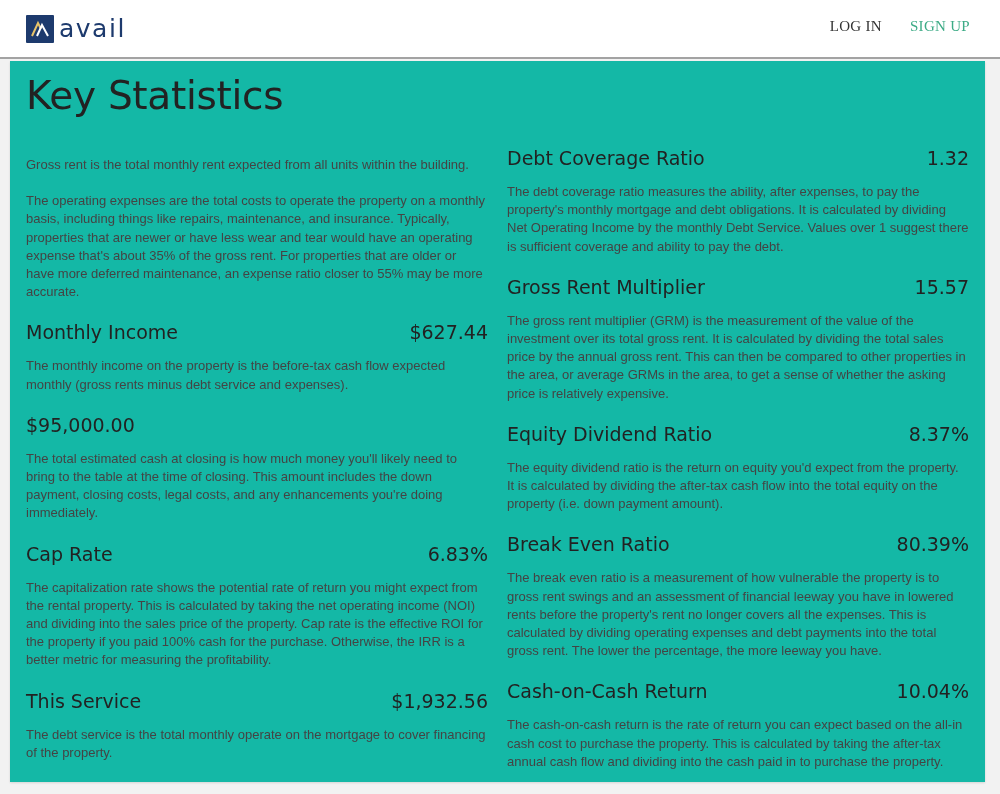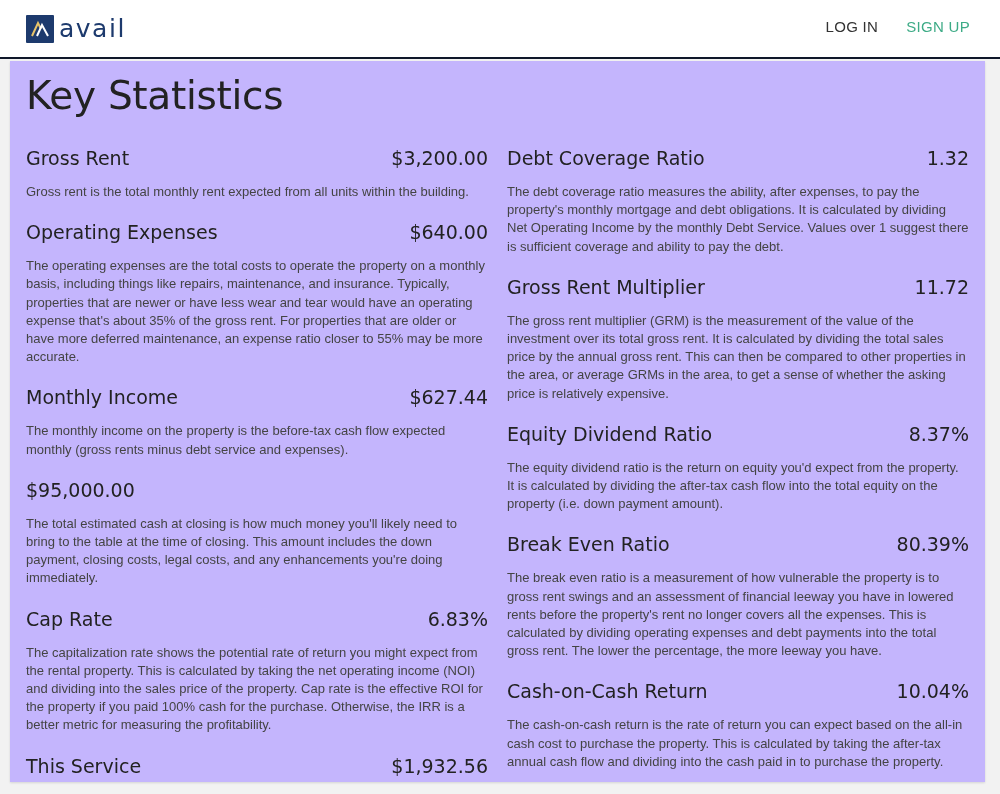--- a/index.html
+++ b/index.html
@@ -5,50 +5,50 @@
     * { box-sizing: border-box; margin: 0; padding: 0; }
     html, body {
       width: 1000px; height: 794px; overflow: hidden;
       background: #f2f2f2;
       font-family: "DejaVu Sans", sans-serif;
       color: #222;
     }
     .header {
       position: absolute; left: 0; top: 0; width: 1000px; height: 59px;
       background: #ffffff;
-      border-bottom: 2px solid #0f172a;
+      border-bottom: 2px solid #a3a3a3;
     }
     .logo {
       position: absolute; left: 26px; top: 15px; height: 28px;
       display: flex; align-items: center;
     }
     .logo-mark {
       width: 28px; height: 28px; background: #1d3a6d; border-radius: 1px;
       display: flex; align-items: center; justify-content: center;
     }
     .logo-text {
       margin-left: 5px;
       font-family: "DejaVu Sans", sans-serif;
       font-size: 25px; letter-spacing: 1.5px;
       color: #1d3a6d; font-weight: normal;
       line-height: 28px;
     }
     .nav {
       position: absolute; right: 30px; top: 18px;
       display: flex; gap: 28px;
-      font-family: Liberation Sans, sans-serif;
+      font-family: Liberation Serif, serif;
       font-size: 15px; letter-spacing: 0.3px; padding-left: 15px;
     }
     .nav a { text-decoration: none; cursor: pointer; }
     .nav .login { color: #333; }
     .nav .signup { color: #3dab86; }
 
     .card {
       position: absolute; left: 10px; top: 61px; width: 975px; height: 721px;
-      background: #c4b5fd;
+      background: #14b8a6;
       box-shadow: 0 1px 2px rgba(0,0,0,0.12);
     }
     .page-title {
       position: absolute; left: 16px; top: 12px;
       font-family: "DejaVu Sans", sans-serif;
       font-size: 39px; font-weight: normal; color: #222;
       letter-spacing: -0.3px;
     }
     .col {
       position: absolute; top: 84px; width: 462px;
@@ -92,31 +92,23 @@
     <a class="login">LOG IN</a>
     <a class="signup">SIGN UP</a>
   </div>
 </div>
 
 <div class="card">
   <h1 class="page-title">Key Statistics</h1>
 
   <div class="col left">
     <div class="stat">
-      <div class="stat-head">
-        <span class="stat-label">Gross Rent</span>
-        <span class="stat-value">$3,200.00</span>
-      </div>
       <p class="stat-desc">Gross rent is the total monthly rent expected from all units within the building.</p>
     </div>
     <div class="stat">
-      <div class="stat-head">
-        <span class="stat-label">Operating Expenses</span>
-        <span class="stat-value">$640.00</span>
-      </div>
       <p class="stat-desc">The operating expenses are the total costs to operate the property on a monthly basis, including things like repairs, maintenance, and insurance. Typically, properties that are newer or have less wear and tear would have an operating expense that's about 35% of the gross rent. For properties that are older or have more deferred maintenance, an expense ratio closer to 55% may be more accurate.</p>
     </div>
     <div class="stat">
       <div class="stat-head">
         <span class="stat-label">Monthly Income</span>
         <span class="stat-value">$627.44</span>
       </div>
       <p class="stat-desc">The monthly income on the property is the before-tax cash flow expected monthly (gross rents minus debt service and expenses).</p>
     </div>
     <div class="stat">
@@ -145,21 +137,21 @@
     <div class="stat">
       <div class="stat-head">
         <span class="stat-label">Debt Coverage Ratio</span>
         <span class="stat-value">1.32</span>
       </div>
       <p class="stat-desc">The debt coverage ratio measures the ability, after expenses, to pay the property's monthly mortgage and debt obligations. It is calculated by dividing Net Operating Income by the monthly Debt Service. Values over 1 suggest there is sufficient coverage and ability to pay the debt.</p>
     </div>
     <div class="stat">
       <div class="stat-head">
         <span class="stat-label">Gross Rent Multiplier</span>
-        <span class="stat-value">11.72</span>
+        <span class="stat-value">15.57</span>
       </div>
       <p class="stat-desc">The gross rent multiplier (GRM) is the measurement of the value of the investment over its total gross rent. It is calculated by dividing the total sales price by the annual gross rent. This can then be compared to other properties in the area, or average GRMs in the area, to get a sense of whether the asking price is relatively expensive.</p>
     </div>
     <div class="stat">
       <div class="stat-head">
         <span class="stat-label">Equity Dividend Ratio</span>
         <span class="stat-value">8.37%</span>
       </div>
       <p class="stat-desc">The equity dividend ratio is the return on equity you'd expect from the property. It is calculated by dividing the after-tax cash flow into the total equity on the property (i.e. down payment amount).</p>
     </div>

